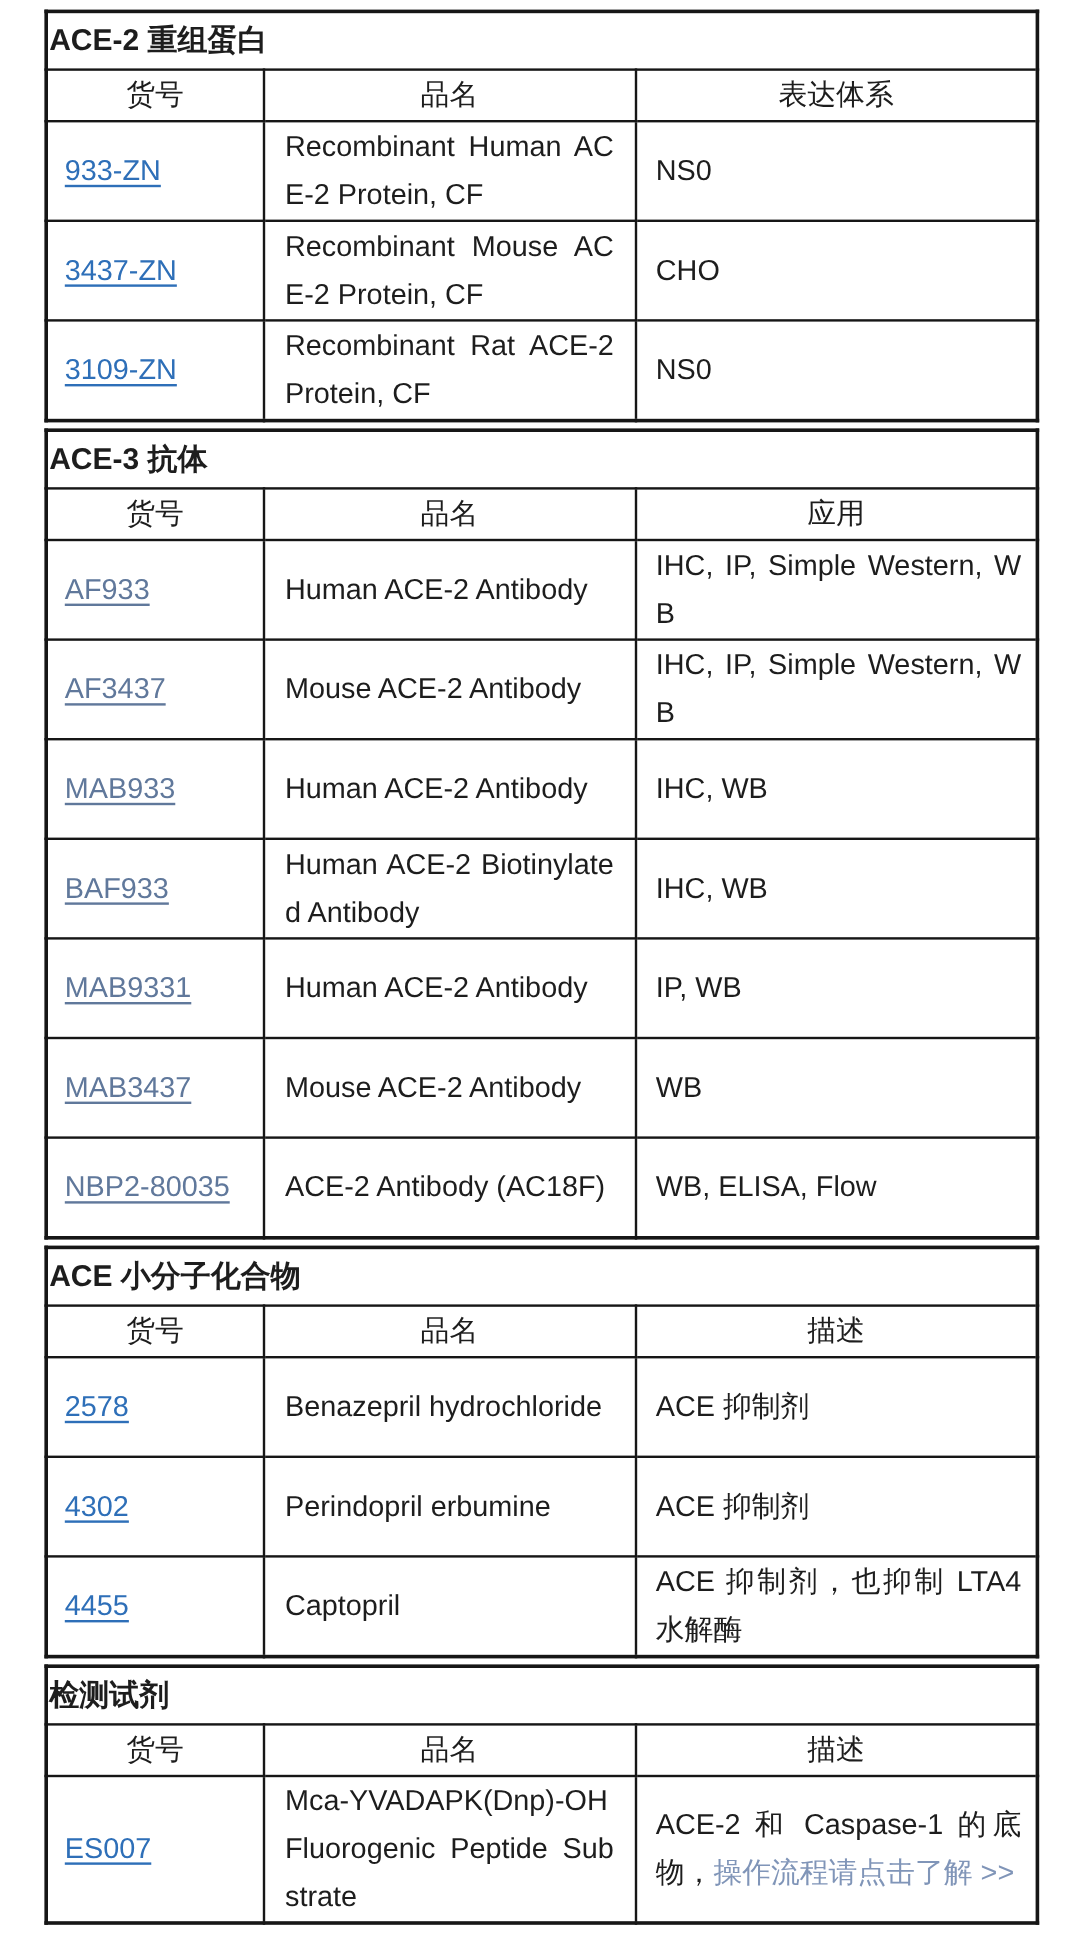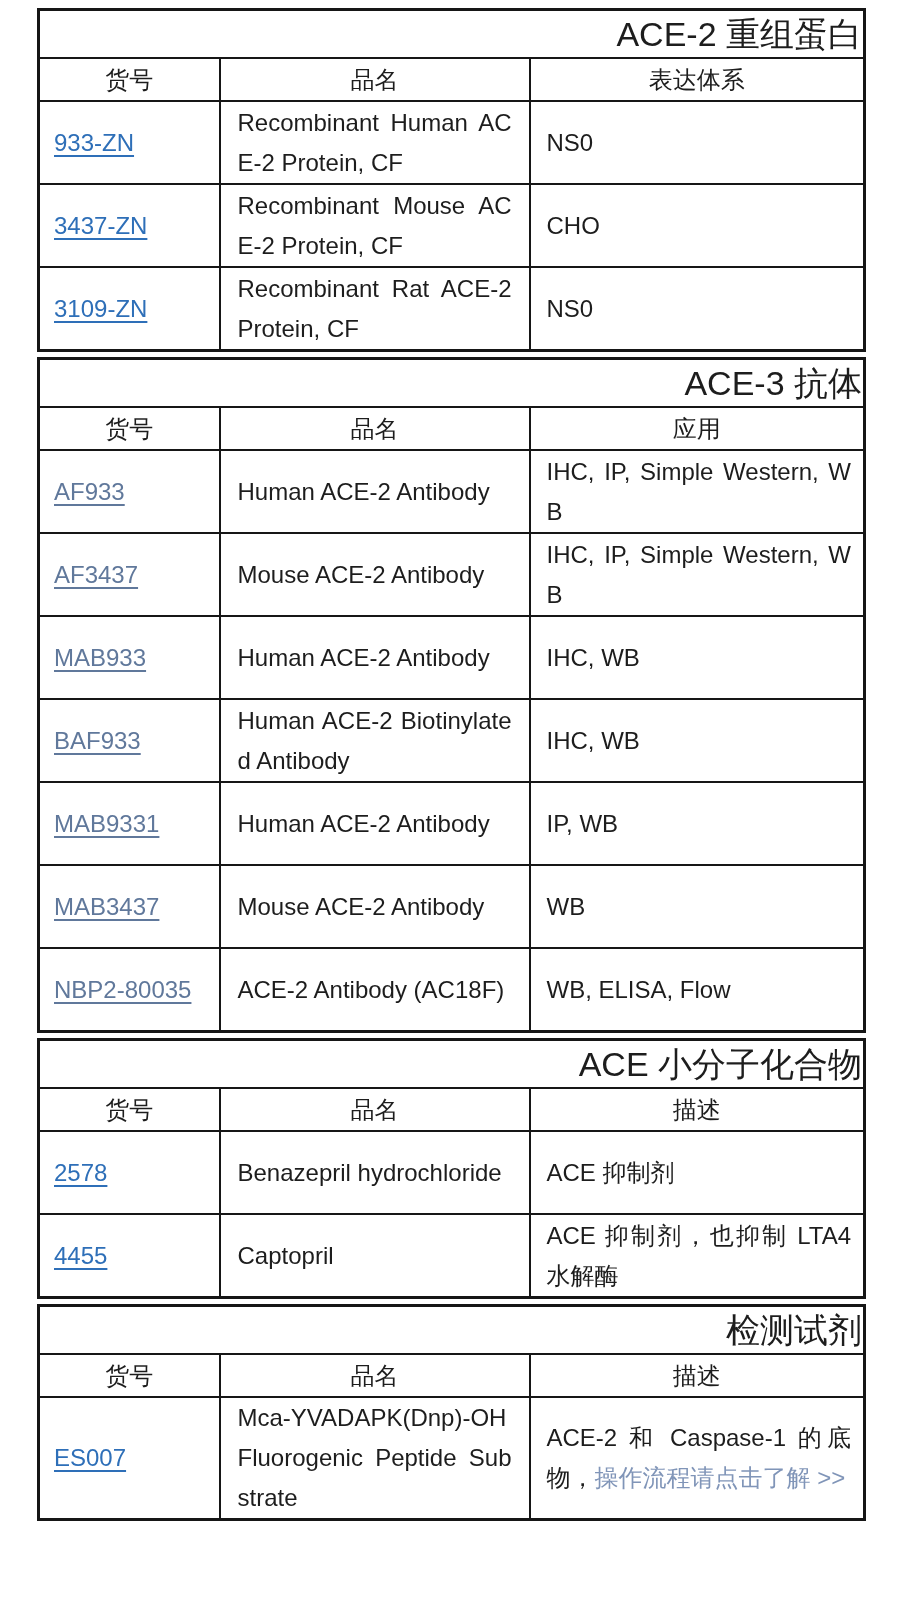--- a/index.html
+++ b/index.html
@@ -31,23 +31,23 @@
   td{
     border:2px solid var(--border);
     font-size:24px;
     line-height:40px;
     vertical-align:middle;
     overflow:hidden;
     background:#fff;
   }
   td.title{
     height:44px;
-    text-align:right;
-    font-weight:normal;
-    font-size:34px;
+    text-align:left;
+    font-weight:bold;
+    font-size:25px;
     line-height:30px;
   }
   td.head{
     height:39px;
     text-align:center;
     font-size:24px;
     line-height:30px;
     margin-left:32px;
   }
   td.cat{
@@ -184,20 +184,25 @@
             <td class="head">货号</td>
             <td class="head">品名</td>
             <td class="head">描述</td>
           </tr>
           <tr>
             <td class="cat"><a href="#" class="lnk f">2578</a></td>
             <td class="name">Benazepril hydrochloride</td>
             <td class="info">ACE 抑制剂</td>
           </tr>
           <tr>
+            <td class="cat"><a href="#" class="lnk f">4302</a></td>
+            <td class="name">Perindopril erbumine</td>
+            <td class="info">ACE 抑制剂</td>
+          </tr>
+          <tr>
             <td class="cat"><a href="#" class="lnk f">4455</a></td>
             <td class="name">Captopril</td>
             <td class="info">ACE 抑制剂，也抑制 LTA4 水解酶</td>
           </tr>
         </tbody>
       </table>
       <table class="sec">
         <colgroup>
           <col class="c1">
           <col class="c2">

